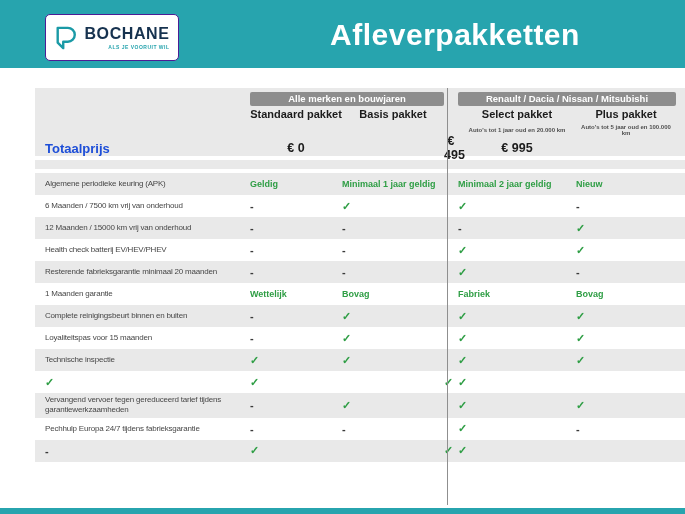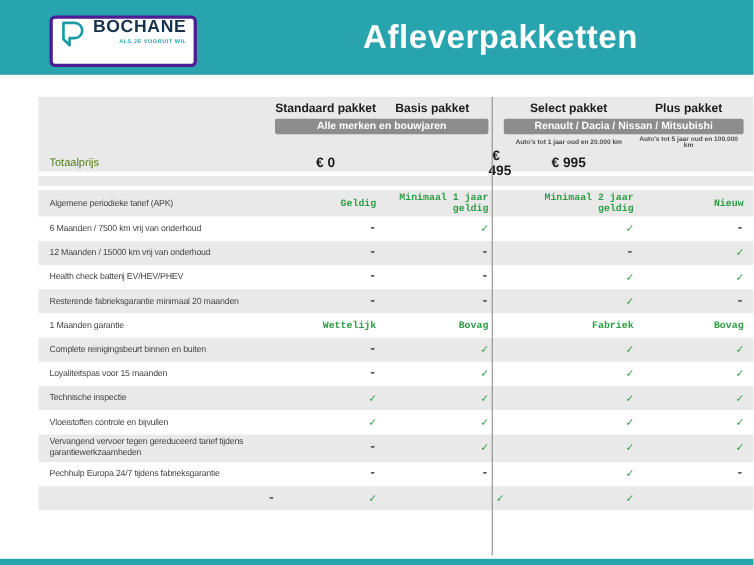--- a/index.html
+++ b/index.html
@@ -14,23 +14,23 @@
   
   .topbar {
     height:68px;
     background:var(--teal,#27a4ae);
     position:relative;
   }
   .logo-box {
     position:absolute; left:45px; top:14px;
     width:134px; height:47px;
     background:#ffffff;
-    border:3px solid #4c1d95;
+    border:1px solid #4c1d95;
     border-radius:5px;
-    display:flex; align-items:flex-start; justify-content:center; gap:6px;
+    display:flex; align-items:center; justify-content:center; gap:6px;
   }
   .logo-icon svg { display:block; }
   .logo-text { display:flex; flex-direction:column; }
   .logo-name { font-size:16px; font-weight:bold; color:#16324f; letter-spacing:0.6px; line-height:1; }
   .logo-tagline { font-size:5px; font-weight:bold; color:var(--teal,#27a4ae); letter-spacing:0.5px; text-align:right; margin-top:2px; }
   .page-title {
     position:absolute; left:225px; right:0; top:18px;
     text-align:center;
     color:#ffffff; font-size:30px; font-weight:bold;
     letter-spacing:0.5px;
@@ -62,39 +62,39 @@
     text-align:center; padding:2px 0; border-radius:2px;
     line-height:1.1;
   }
   .badge1 { grid-column:2/4; }
   .badge2 { grid-column:5/7; }
   .notes-row { height:10px; margin-top:2px; }
   .note { text-align:center; font-size:6px; font-weight:bold; color:#4f4f4f; }
   .note-select { grid-column:5; }
   .note-plus { grid-column:6; }
   .total-row { height:22px; }
-  .total-label { font-weight:normal; font-size:10px; color:#4d7c0f; }
+  .total-label { font-weight:bold; font-size:13px; color:#1d4ed8; }
   .price { text-align:center; font-weight:bold; font-size:12.5px; color:#1c1c1c; }
 
   .gap-a { height:4px; }
   .spacer-row { height:9px; background:var(--row_gray,#e9e9e9); margin-left:35px; }
   .gap-b { height:4px; }
 
   .body-row {
     margin-left:35px;
     padding:2px 0 2px 10px;
     min-height:22px;
   }
   .body-row.gray { background:var(--row_gray,#e9e9e9); }
   .body-row.white { background:#ffffff; }
   .row-label {
     font-size:8px; color:#474747; letter-spacing:-0.2px;
     line-height:1.3; padding-right:4px;
   }
-  .cell { text-align:right;font-family:Liberation Mono, monospace; }
+  .cell { text-align:left; }
   .cell-dash  { font-weight:bold; font-size:11px; color:#3a3a3a; }
   .cell-check { font-weight:bold; font-size:11px; color:var(--green,#2f9e45); }
   .cell-text  { font-weight:bold; font-size:9px;  color:var(--green,#2f9e45); }
 
   .bottombar {
     position:absolute; left:0; bottom:0;
     width:100%; height:6px;
     background:var(--teal,#27a4ae);
   }
 </style>
@@ -113,52 +113,52 @@
       <span class="logo-tagline">ALS JE VOORUIT WIL</span>
     </span>
   </div>
   <h1 class="page-title">Afleverpakketten</h1>
 </header>
 
 <div class="content">
   <div class="vdivider"></div>
 
   <section class="head-section">
+    <div class="grid badge-row">
+      <div class="badge badge1">Alle merken en bouwjaren</div>
+      <div class="badge badge2">Renault / Dacia / Nissan / Mitsubishi</div>
+    </div>
     <div class="grid head-row">
       <div class="row-label"></div>
       <div class="col-header">Standaard pakket</div>
       <div class="col-header">Basis pakket</div>
       <div></div>
       <div class="col-header">Select pakket</div>
       <div class="col-header">Plus pakket</div>
     </div>
-    <div class="grid badge-row">
-      <div class="badge badge1">Alle merken en bouwjaren</div>
-      <div class="badge badge2">Renault / Dacia / Nissan / Mitsubishi</div>
-    </div>
     <div class="grid notes-row">
       <div class="note note-select">Auto's tot 1 jaar oud en 20.000 km</div>
       <div class="note note-plus">Auto's tot 5 jaar oud en 100.000 km</div>
     </div>
     <div class="grid total-row">
       <div class="total-label">Totaalprijs</div>
       <div class="price">€ 0</div>
       <div></div>
       <div class="price">€ 495</div>
       <div class="price">€ 995</div>
     </div>
   </section>
 
   <div class="gap-a"></div>
   <div class="spacer-row"></div>
   <div class="gap-b"></div>
 
   <div id="rows">
       <div class="grid body-row gray">
-    <div class="row-label">Algemene periodieke tarief (APK)</div>
+    <div class="row-label">Algemene periodieke keuring (APK)</div>
     <div class="cell cell-text">Geldig</div>
     <div class="cell cell-text">Minimaal 1 jaar geldig</div>
     <div></div>
     <div class="cell cell-text">Minimaal 2 jaar geldig</div>
     <div class="cell cell-text">Nieuw</div>
   </div>
       <div class="grid body-row white">
     <div class="row-label">6 Maanden / 7500 km vrij van onderhoud</div>
     <div class="cell cell-dash">-</div>
     <div class="cell cell-check">✓</div>
@@ -216,21 +216,20 @@
   </div>
       <div class="grid body-row gray">
     <div class="row-label">Technische inspectie</div>
     <div class="cell cell-check">✓</div>
     <div class="cell cell-check">✓</div>
     <div></div>
     <div class="cell cell-check">✓</div>
     <div class="cell cell-check">✓</div>
   </div>
       <div class="grid body-row white">
-    <div class="row-label">Vloeistoffen controle en bijvullen</div>
     <div class="cell cell-check">✓</div>
     <div class="cell cell-check">✓</div>
     <div></div>
     <div class="cell cell-check">✓</div>
     <div class="cell cell-check">✓</div>
   </div>
       <div class="grid body-row gray">
     <div class="row-label">Vervangend vervoer tegen gereduceerd tarief tijdens garantiewerkzaamheden</div>
     <div class="cell cell-dash">-</div>
     <div class="cell cell-check">✓</div>

